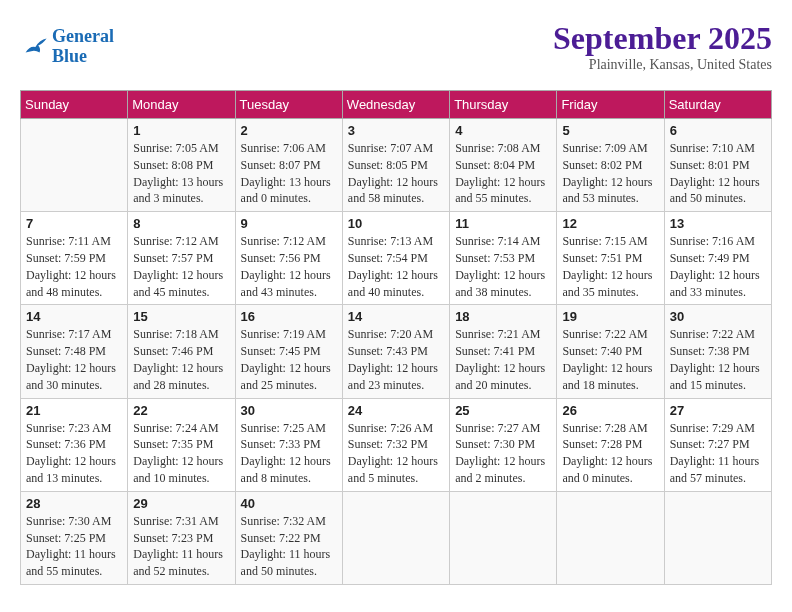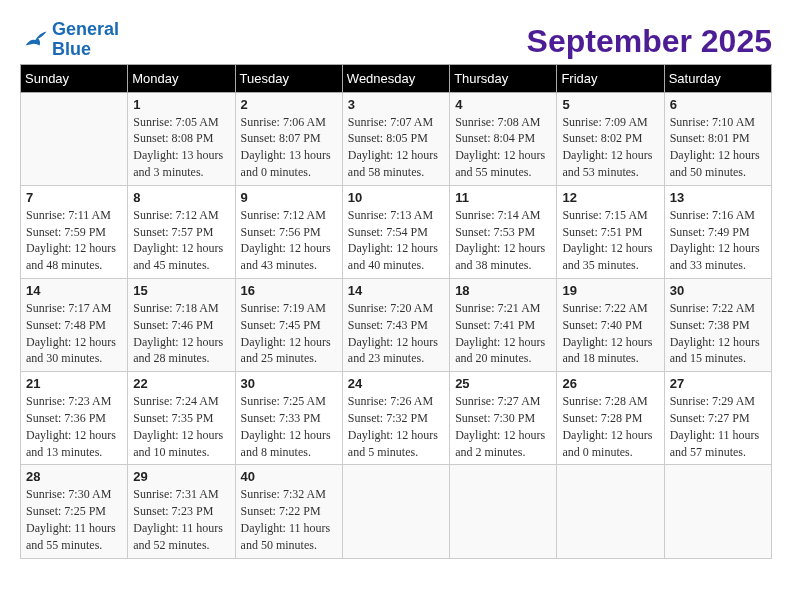--- a/index.html
+++ b/index.html
@@ -6,22 +6,23 @@
     body {
       font-family: Arial, sans-serif;
       background: #fff;
       width: 792px;
       min-height: 612px;
       padding: 20px;
     }
     .header {
       display: flex;
       justify-content: space-between;
-      align-items: flex-end;
-      margin-bottom: 4px;
+      align-items: center;
+      margin-bottom: 17px;
+      font-family: Liberation Serif, serif;
     }
     .logo {
       display: flex;
       align-items: center;
       gap: 4px;
     }
     .logo-text {
       font-size: 18px;
       font-weight: bold;
       color: #333;
@@ -45,21 +46,21 @@
     .location {
       font-size: 14px;
       color: #555;
     }
     table {
       width: 100%;
       border-collapse: collapse;
       font-size: 11px;
     }
     thead tr th {
-      background-color: #000000;
+      background-color: #be185d;
       color: #fff;
       padding: 6px 4px;
       text-align: left;
       font-size: 13px;
       font-weight: normal;
       border: 1px solid #aaa;
     }
     tbody tr td {
       border: 1px solid #ccc;
       vertical-align: top;
@@ -99,20 +100,21 @@
     <svg class="logo-bird" viewBox="0 0 40 40" xmlns="http://www.w3.org/2000/svg">
       <path d="M8 28 Q14 18 22 20 Q28 10 38 8 Q32 16 26 18 Q30 22 28 28 Q22 24 16 26 Z" fill="#1a6bb5"></path>
     </svg>
     <div>
       <div class="logo-text"><span>General</span></div>
       <div class="logo-text"><span>Blue</span></div>
     </div>
   </div>
   <div class="title-block">
     <div class="month-title">September 2025</div>
+    <div class="location">Plainville, Kansas, United States</div>
   </div>
 </div>
 
 <table>
   <thead>
     <tr>
     <th>Sunday</th>
         <th>Monday</th>
         <th>Tuesday</th>
         <th>Wednesday</th>

